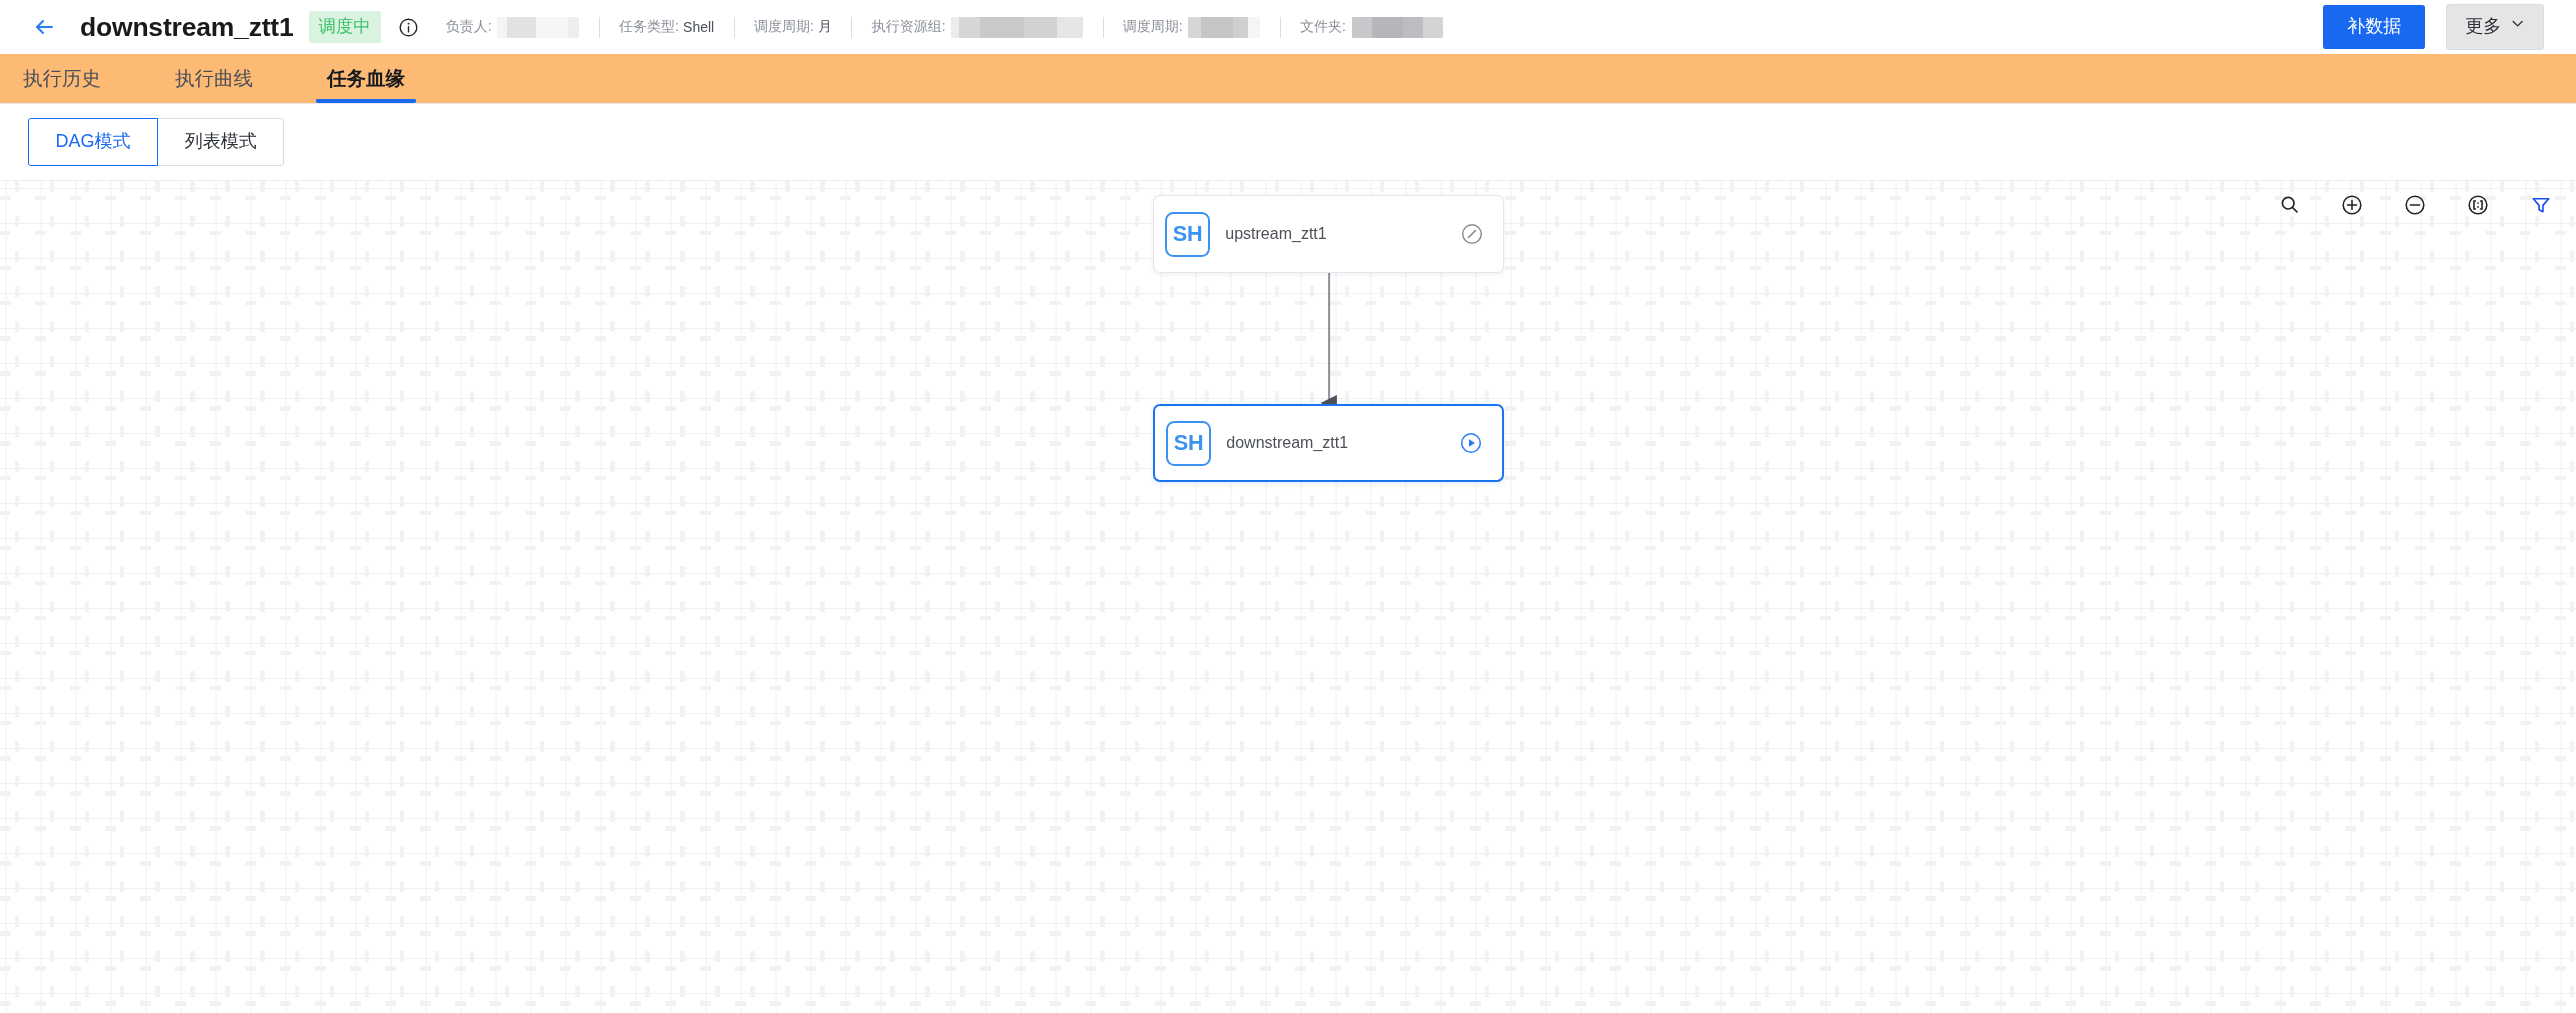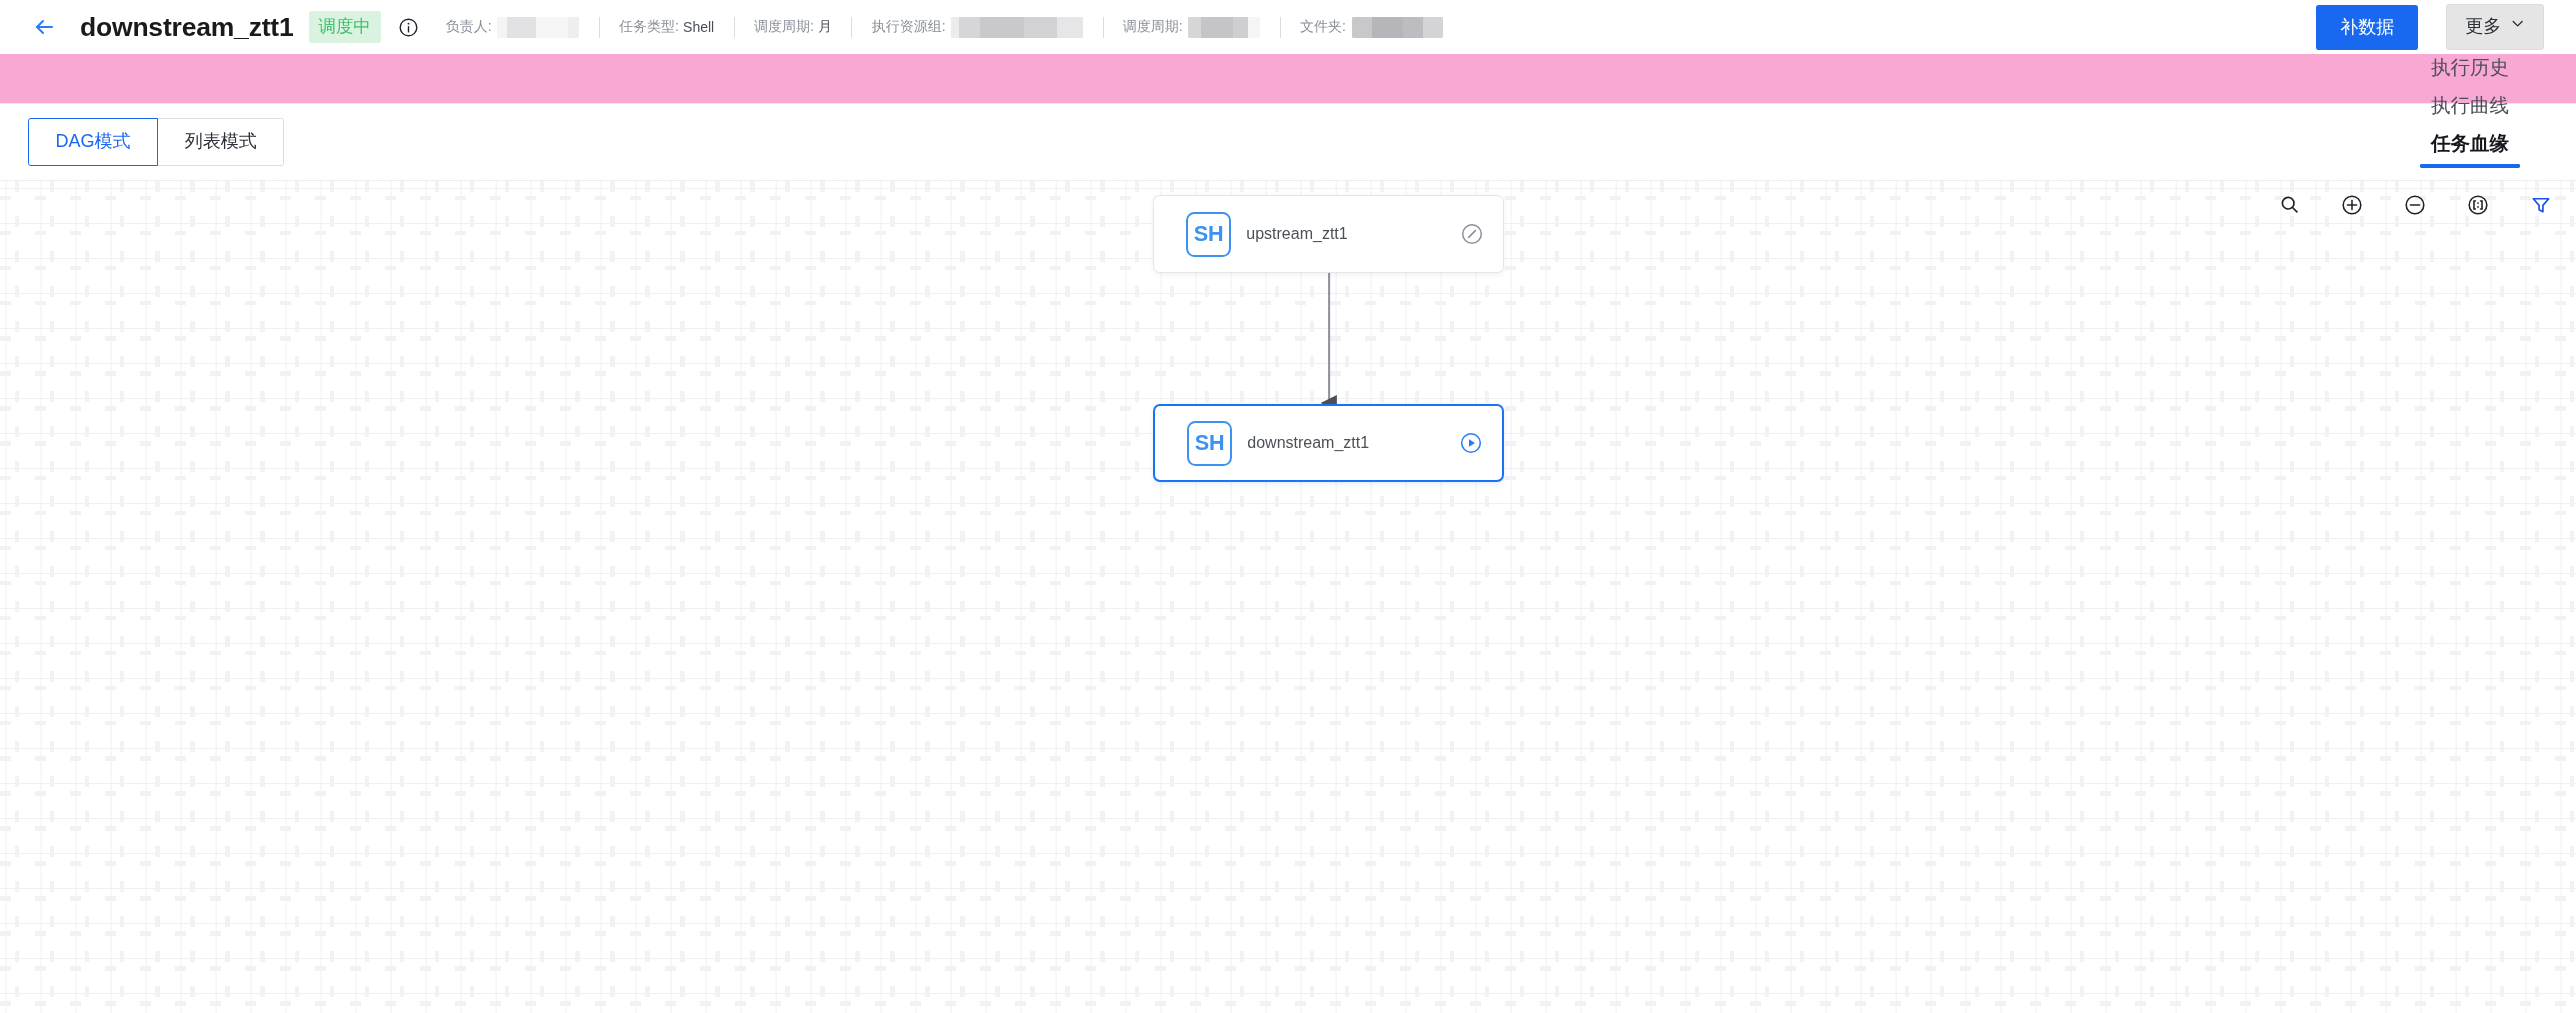--- a/index.html
+++ b/index.html
@@ -82,22 +82,22 @@
   .redact.r2 { width: 132px;
     background: linear-gradient(90deg,#ececec 0 6%, #d6d6d8 6% 22%, #c9c9cb 22% 55%, #d2d2d4 55% 80%, #e6e6e8 80% 100%); }
   .redact.r3 { width: 72px;
     background: linear-gradient(90deg,#d6d6d8 0 18%, #c5c5c8 18% 62%, #cfcfd2 62% 84%, #f5f5f6 84% 100%); }
   .redact.r4 { width: 91px;
     background: linear-gradient(90deg,#c8c8cb 0 22%, #b6b6ba 22% 56%, #bdbdc1 56% 78%, #d4d4d7 78% 100%); }
 
   .header-actions {
     margin-left: auto;
     display: flex;
-    align-items: flex-end;
-    gap: 28px;
+    align-items: center;
+    gap: 21px;
     flex: none;
   }
   .btn-primary {
     background: #1968f0;
     color: #ffffff;
     font-size: 18px;
     border: none;
     border-radius: 2.8px;
     padding: 9.8px 24px 11px 24px;
     cursor: pointer;
@@ -117,23 +117,22 @@
     white-space: nowrap;
   }
 
   
   .tabbar {
     height: 50px;
     display: flex;
     align-items: flex-end;
     padding-left: 16px;
     border-bottom: 0.7px solid #e8eaed;
-    background: #f9a8d4;
+    background: #fdba74;
     gap: 0;
-    flex-direction: column;
   }
   .tab {
     font-size: 19.5px;
     color: #4a4f59;
     padding: 0 7px 11px 7px;
     margin-right: 60px;
     cursor: pointer;
     position: relative;
     white-space: nowrap;
   }
@@ -224,21 +223,21 @@
   
   .dag-layer { position: absolute; inset: 0; z-index: 10; }
   .node {
     position: absolute;
     width: 351px;
     height: 78px;
     background: #ffffff;
     border-radius: 7px;
     display: flex;
     align-items: center;
-    padding-left: 32px;
+    padding-left: 11px;
     cursor: pointer;
   }
   .node.plain {
     border: 0.7px solid #e3e5e8;
     box-shadow: 0 1.4px 5.6px rgba(20,30,60,0.06);
   }
   .node.selected {
     border: 2.1px solid #1a73f0;
     box-shadow: 0 1.4px 5.6px rgba(25,104,240,0.12);
   }

